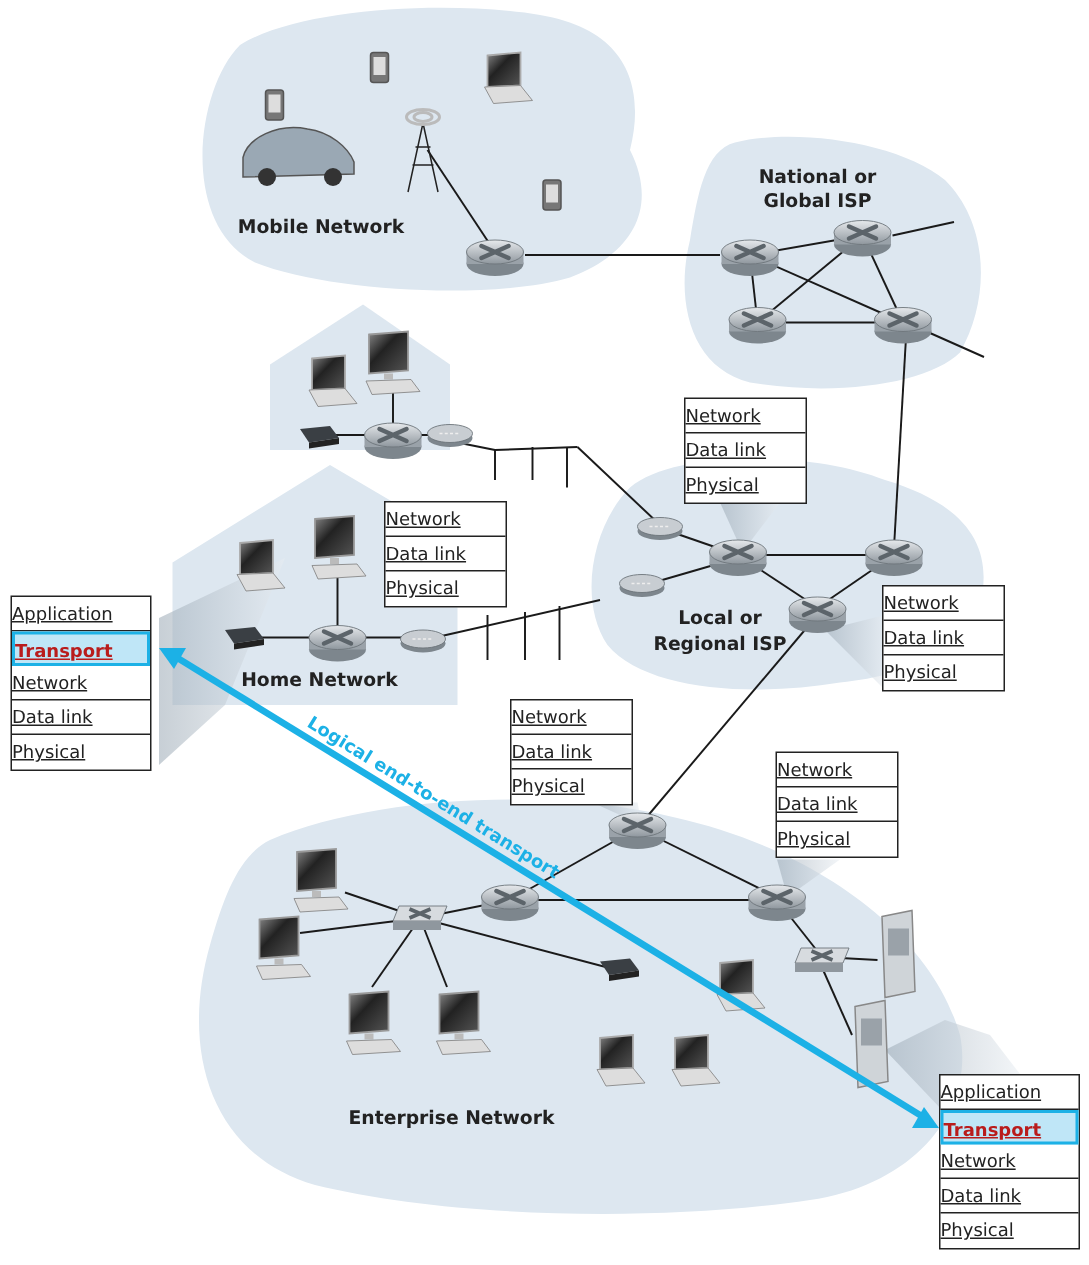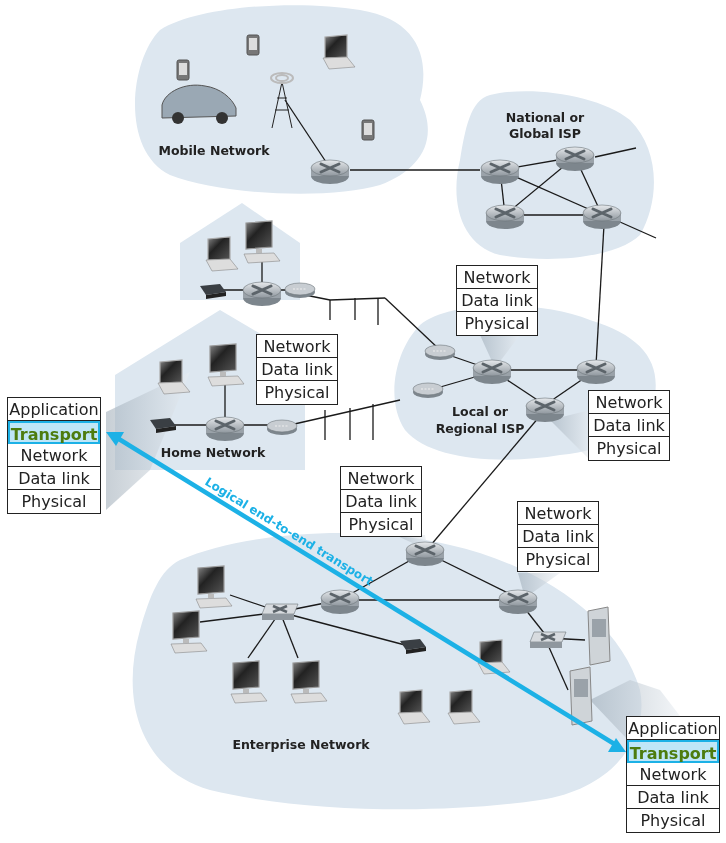--- a/index.html
+++ b/index.html
@@ -4,25 +4,25 @@
 <style>
   html, body { margin:0; padding:0; background:#ffffff; }
   body { width:726px; height:843px; position:relative; overflow:hidden;
          font-family:"DejaVu Sans", sans-serif; }
   #diagram { position:absolute; left:0; top:0; width:726px; height:843px; }
   .cloud { fill:#dde7f0; }
   .house { fill:#dde7f0; }
   .link { stroke:#1a1a1a; stroke-width:1.3; fill:none; }
   .region-label { font-family:"DejaVu Sans", sans-serif; font-weight:bold; font-size:12.5px; fill:#222; }
   .stack { position:absolute; background:#fff; border:1px solid #222; box-sizing:border-box; }
-  .stack .layer { height:23px; line-height:23px; text-align:center; font-size:16px;
+  .stack .layer { height:23px; line-height:23px; text-align:left; font-size:12px;
                   color:#222; border-bottom:1px solid #222; box-sizing:border-box;
-                  font-family:"DejaVu Sans", sans-serif; }
+                  font-family:"DejaVu Sans", sans-serif;text-decoration:underline; }
   .stack .layer:last-child { border-bottom:none; }
-  .stack .layer.hl { background:#bfe6f7; color:#4d7c0f; font-weight:bold; border:2px solid #1cb1e6; }
+  .stack .layer.hl { background:#bfe6f7; color:#b91c1c; font-weight:bold; border:2px solid #1cb1e6; }
   .beam { fill:url(#beamGrad); opacity:0.55; }
 </style>
 </head>
 <body>
 
 <svg id="diagram" viewBox="0 0 726 843" xmlns="http://www.w3.org/2000/svg">
   <defs>
     <linearGradient id="beamGrad" x1="0" y1="0" x2="1" y2="0">
       <stop offset="0" stop-color="#9aa8b4"></stop>
       <stop offset="1" stop-color="#e8edf2"></stop>

